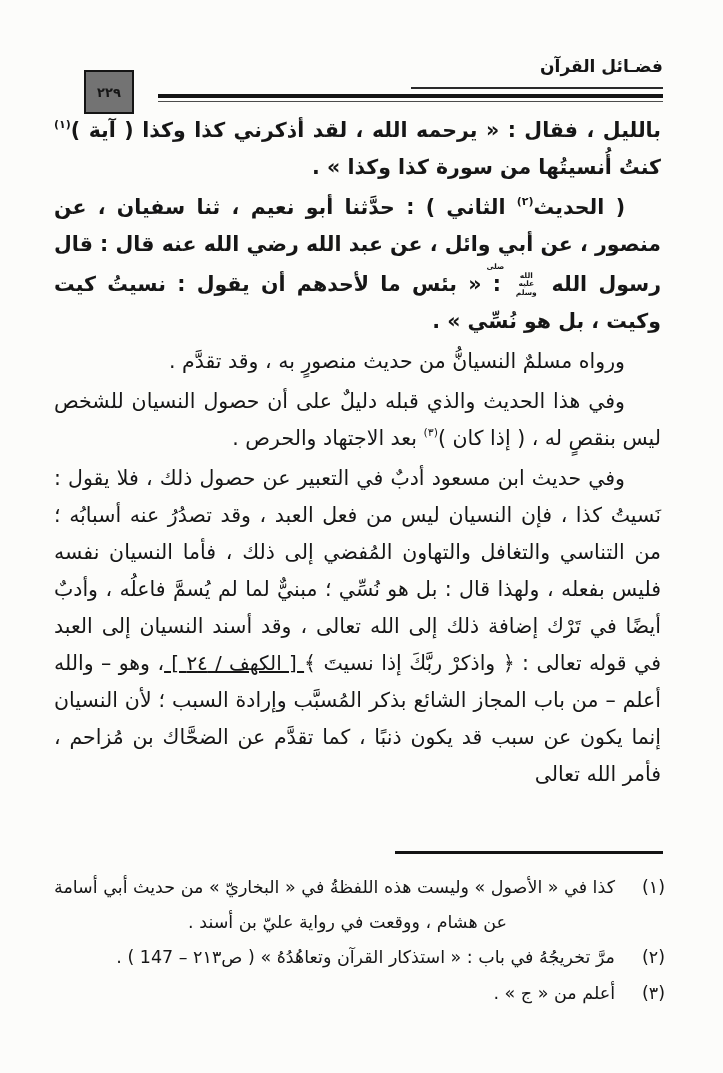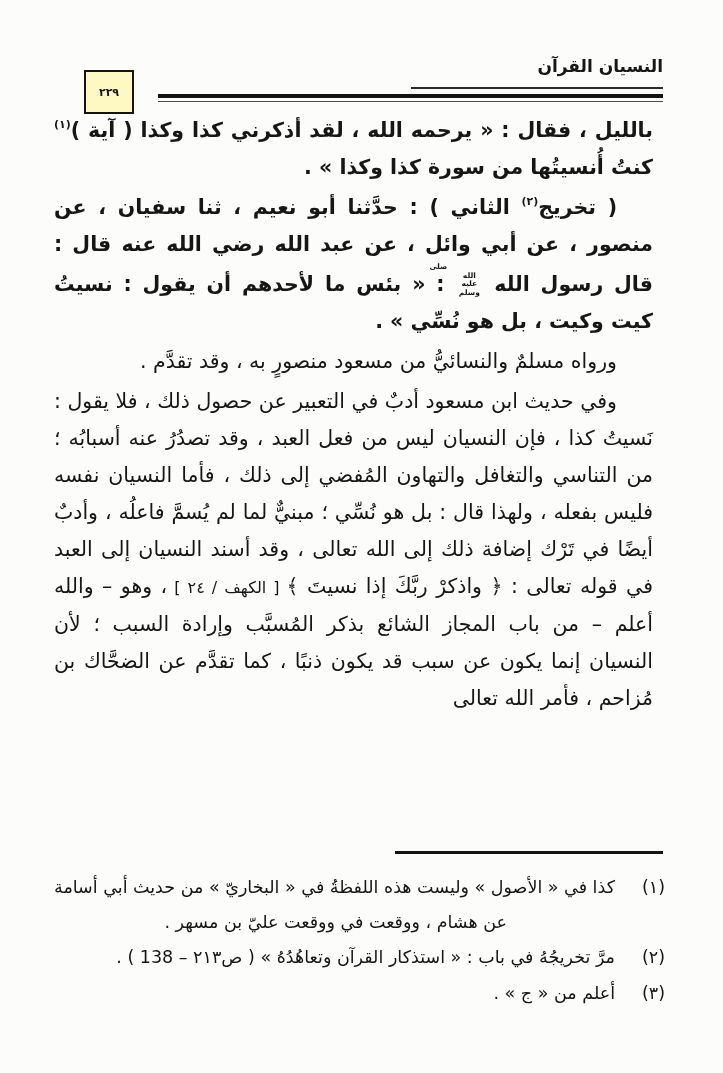--- a/index.html
+++ b/index.html
@@ -5,39 +5,39 @@
   html,body{margin:0;padding:0;background:#e9e9e5;}
   .page{
     width:723px;height:1073px;margin:0 auto;position:relative;
     background:#fcfcfa;color:#161616;overflow:hidden;
     font-family:"DejaVu Sans",sans-serif;direction:rtl;
   }
   
   .pagenum-box{
     position:absolute;top:70px;left:84px;width:46px;height:40px;
     border:2.5px solid #141414;display:flex;align-items:center;justify-content:center;
-    font-weight:bold;font-size:11px;background:#fef9c3;text-align:right;
+    font-weight:bold;font-size:13px;background:#737373;text-align:right;
   }
   .header-title{
     position:absolute;top:56px;right:60px;
     font-weight:bold;font-size:17px;letter-spacing:.5px;
   }
   .title-underline{position:absolute;top:87px;right:60px;width:252px;height:1.5px;background:#2a2a2a;}
   .rule-thick{position:absolute;top:94px;right:60px;left:158px;height:3.5px;background:#141414;}
   .rule-thin{position:absolute;top:101px;right:60px;left:158px;height:1.3px;background:#4c4c4c;}
   
   .content{position:absolute;top:112px;right:58px;left:54px;}
   .para{
-    margin:0 12px 3px 0;font-size:20.5px;line-height:37px;
+    margin:0 4px 3px 0;font-size:20.5px;line-height:37px;
     text-align:justify;text-justify:inter-word;
   }
   .para.indent{text-indent:36px;}
   .para.bold{font-weight:bold;}
   .seg-bold{font-weight:normal;}
-  .seg-small{font-size:16px;}
+  .seg-small{font-size:20px;text-decoration:underline;}
   sup.fn-ref{font-size:11px;line-height:0;vertical-align:9px;font-weight:inherit;}
   .saw{
     display:inline-block;width:28px;font-size:7.5px;line-height:1.15;
     text-align:center;vertical-align:-4px;font-weight:bold;white-space:normal;
   }
   
   .footnotes{position:absolute;top:851px;right:58px;left:54px;}
   .fn-separator{width:268px;height:3px;background:#141414;margin:0 2px 16px auto;}
   .fn{display:flex;gap:10px;font-size:17.5px;line-height:34.5px;margin-bottom:1px;}
   .fn-num{flex:0 0 40px;white-space:nowrap;}
@@ -45,42 +45,43 @@
 </style>
 </head>
 <body>
 
 <div class="page">
 
   <div class="pagenum-box">
     <span>٢٢٩</span>
   </div>
 
-  <div class="header-title">النسيان القرآن</div>
+  <div class="header-title">فضـائل القرآن</div>
   <div class="title-underline"></div>
   <div class="rule-thick"></div>
   <div class="rule-thin"></div>
 
   <main class="content">
       <p class="para bold"><span>بالليل ، فقال : « يرحمه الله ، لقد أذكرني كذا وكذا ( آية )</span><sup class="fn-ref">(١)</sup><span> كنتُ أُنسيتُها من سورة كذا وكذا » .</span></p>
-      <p class="para bold indent"><span>( تخريج</span><sup class="fn-ref">(٢)</sup><span> الثاني ) : حدَّثنا أبو نعيم ، ثنا سفيان ، عن منصور ، عن أبي وائل ، عن عبد الله رضي الله عنه قال : قال رسول الله </span><span class="saw">صلى الله عليه وسلم</span><span> : « بئس ما لأحدهم أن يقول : نسيتُ كيت وكيت ، بل هو نُسِّي » .</span></p>
-      <p class="para indent"><span>ورواه مسلمٌ والنسائيُّ من مسعود منصورٍ به ، وقد تقدَّم .</span></p>
+      <p class="para bold indent"><span>( الحديث</span><sup class="fn-ref">(٢)</sup><span> الثاني ) : حدَّثنا أبو نعيم ، ثنا سفيان ، عن منصور ، عن أبي وائل ، عن عبد الله رضي الله عنه قال : قال رسول الله </span><span class="saw">صلى الله عليه وسلم</span><span> : « بئس ما لأحدهم أن يقول : نسيتُ كيت وكيت ، بل هو نُسِّي » .</span></p>
+      <p class="para indent"><span>ورواه مسلمٌ النسيانُّ من حديث منصورٍ به ، وقد تقدَّم .</span></p>
+      <p class="para indent"><span>وفي هذا الحديث والذي قبله دليلٌ على أن حصول النسيان للشخص ليس بنقصٍ له ، ( إذا كان )</span><sup class="fn-ref">(٣)</sup><span> بعد الاجتهاد والحرص .</span></p>
       <p class="para indent"><span>وفي حديث ابن مسعود أدبٌ في التعبير عن حصول ذلك ، فلا يقول : نَسيتُ كذا ، فإن النسيان ليس من فعل العبد ، وقد تصدُرُ عنه أسبابُه ؛ من التناسي والتغافل والتهاون المُفضي إلى ذلك ، فأما النسيان نفسه فليس بفعله ، ولهذا قال : بل هو نُسِّي ؛ مبنيٌّ لما لم يُسمَّ فاعلُه ، وأدبٌ أيضًا في تَرْك إضافة ذلك إلى الله تعالى ، وقد أسند النسيان إلى العبد في قوله تعالى : </span><span class="seg-bold">﴿ واذكرْ ربَّكَ إذا نسيتَ ﴾</span><span class="seg-small"> [ الكهف / ٢٤ ] </span><span>، وهو – والله أعلم – من باب المجاز الشائع بذكر المُسبَّب وإرادة السبب ؛ لأن النسيان إنما يكون عن سبب قد يكون ذنبًا ، كما تقدَّم عن الضحَّاك بن مُزاحم ، فأمر الله تعالى</span></p>
     </main>
 
   <footer class="footnotes">
     <div class="fn-separator"></div>
     <div>
         <div class="fn">
           <span class="fn-num">(١)</span>
-          <span class="fn-body">كذا في « الأصول » وليست هذه اللفظةُ في « البخاريّ » من حديث أبي أسامة عن هشام ، ووقعت في ووقعت عليّ بن مسهر .</span>
+          <span class="fn-body">كذا في « الأصول » وليست هذه اللفظةُ في « البخاريّ » من حديث أبي أسامة عن هشام ، ووقعت في رواية عليّ بن أسند .</span>
         </div>
         <div class="fn">
           <span class="fn-num">(٢)</span>
-          <span class="fn-body">مرَّ تخريجُهُ في باب : « استذكار القرآن وتعاهُدُهُ » ( ص٢١٣ – 138 ) .</span>
+          <span class="fn-body">مرَّ تخريجُهُ في باب : « استذكار القرآن وتعاهُدُهُ » ( ص٢١٣ – 147 ) .</span>
         </div>
         <div class="fn">
           <span class="fn-num">(٣)</span>
           <span class="fn-body">أعلم من « ج » .</span>
         </div>
       </div>
   </footer>
 
 </div>
 

